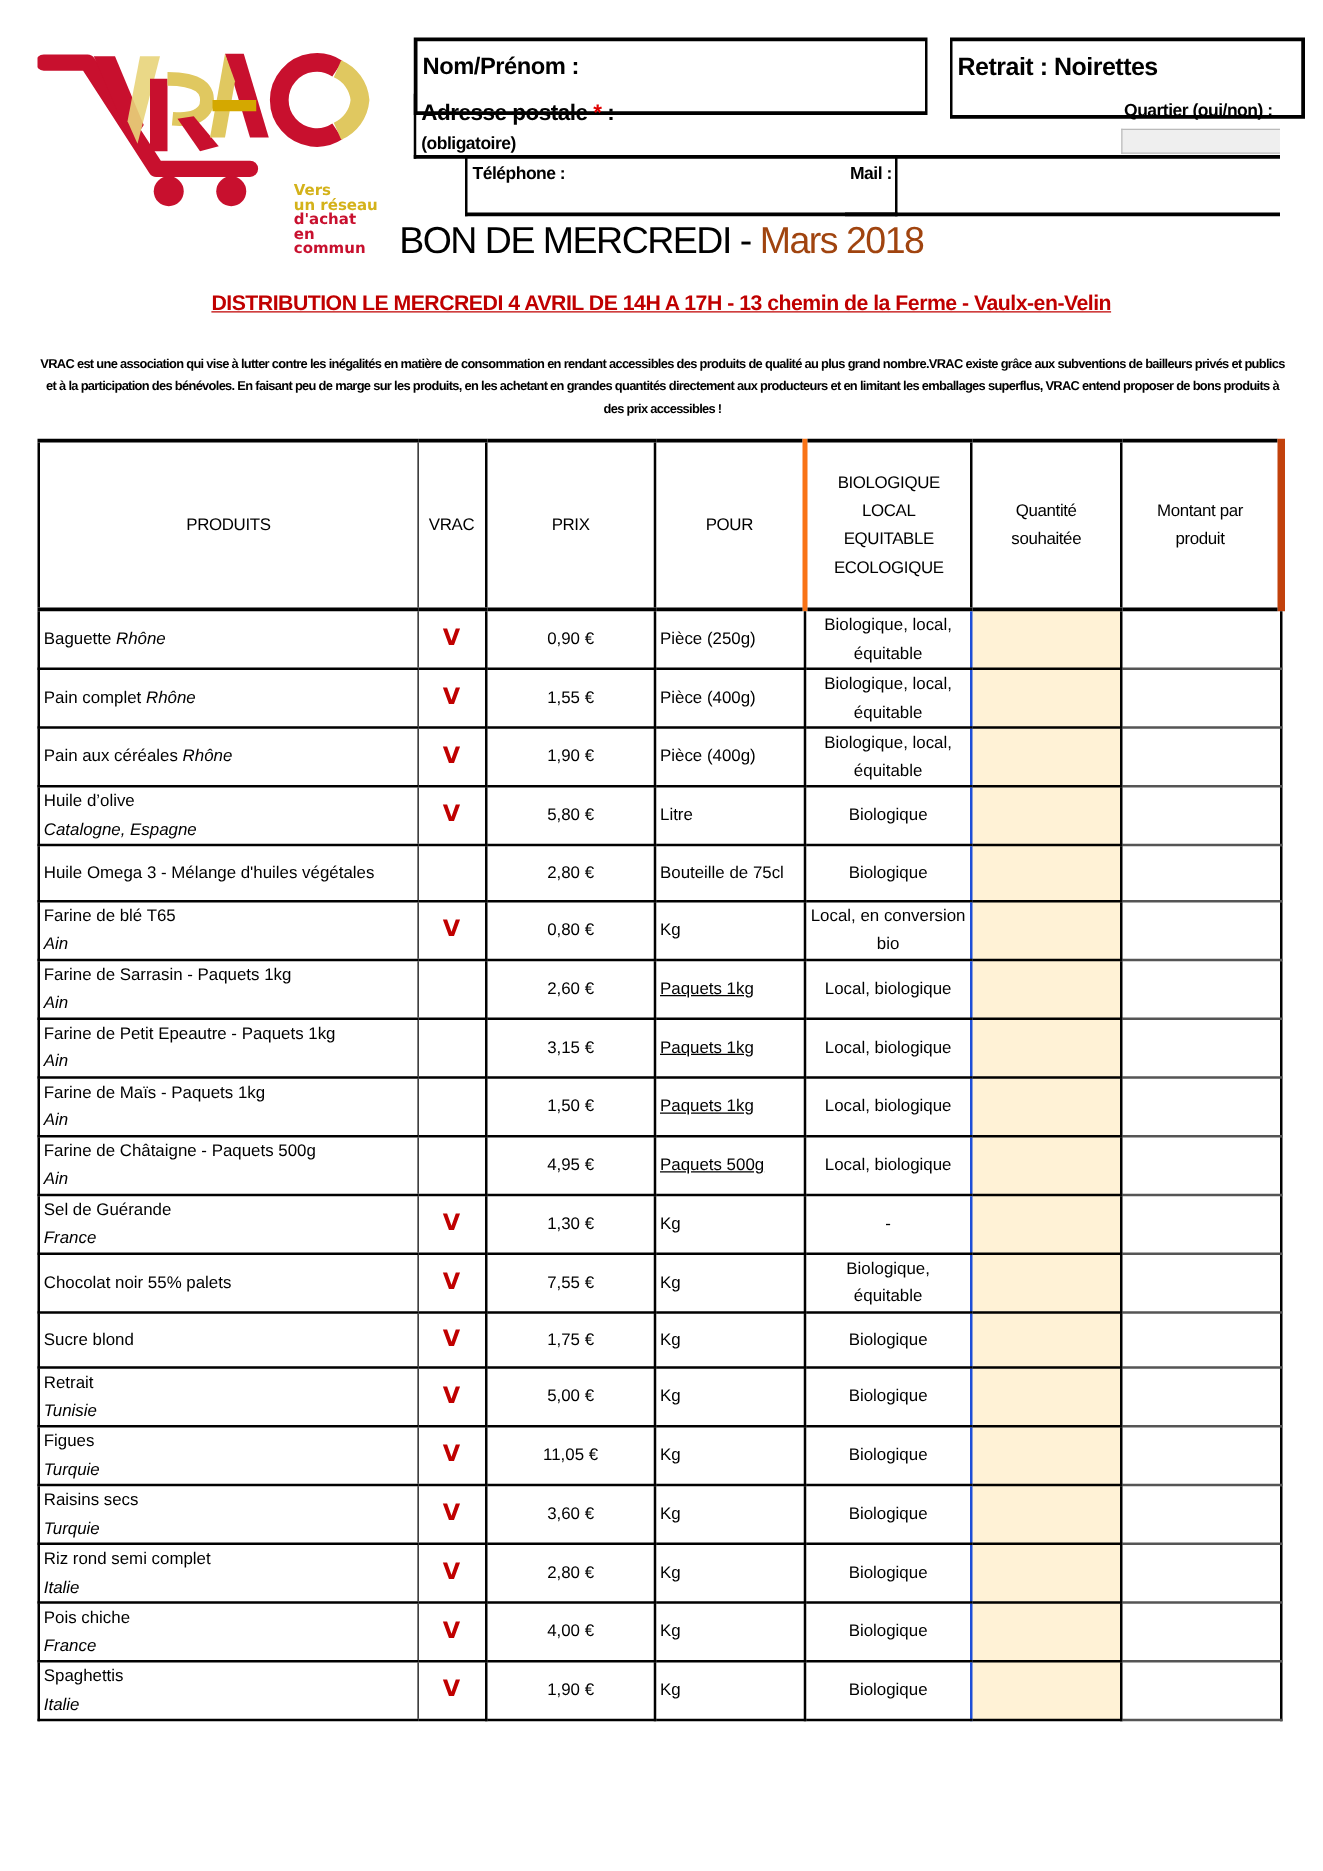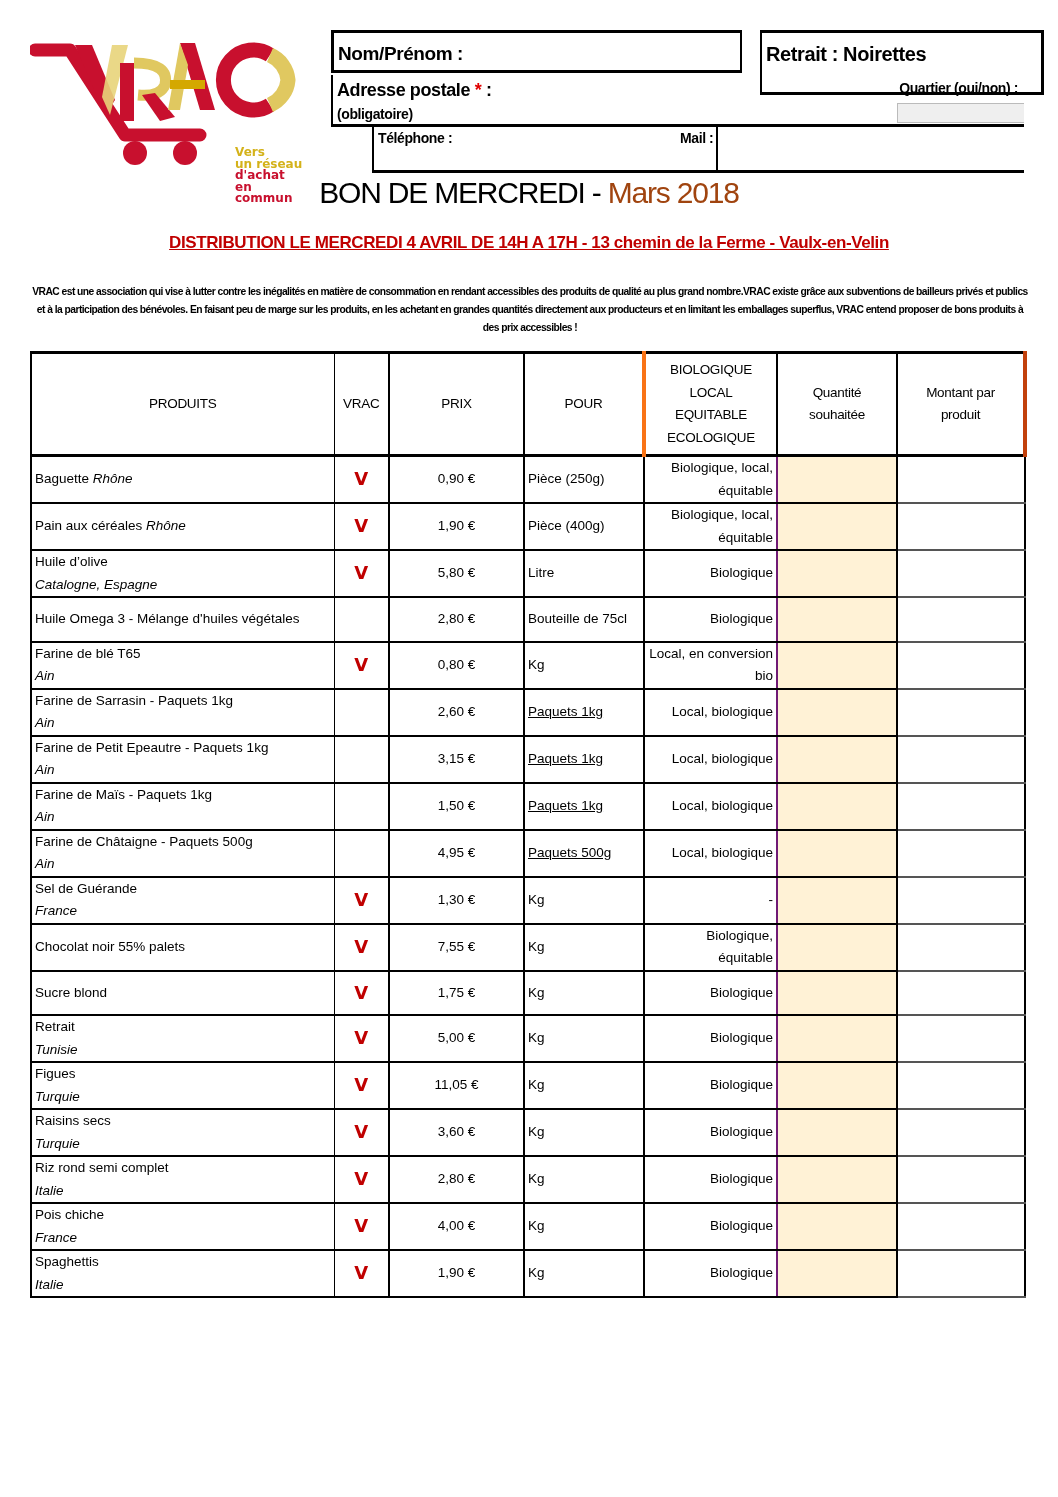--- a/index.html
+++ b/index.html
@@ -30,21 +30,21 @@
   table.order thead tr th:first-child { border-left: 2px solid #000; }
   table.order thead tr th { border-top: 3px solid #000; }
   table.order th.bold { font-weight: normal; }
   table.order td { height: 42.5px; border-bottom: 2px solid #000; }
   table.order td.prod { text-align: left; border-left: 2px solid #000; }
   table.order td.vrac { text-align: center; color: #c00000; font-weight: bold; font-size: 18px; font-family: "DejaVu Sans", sans-serif; border-left-color: #999; border-right: 2px solid #000; }
   table.order th.vrac-h { border-right: 2px solid #000; }
   table.order td.prix { text-align: center; border-right: 2px solid #000; }
   table.order td.pour { text-align: left; border-right: 2px solid #000; }
   table.order td.pour.u span { text-decoration: underline; }
-  table.order td.label { text-align: right; border-right: 2px solid #701a75; }
+  table.order td.label { text-align: center; border-right: 2px solid #1d4ed8; }
   table.order td.qty { background: #fff2d6; border-right: 2px solid #000; }
   table.order td.amt { border-right: 2px solid #000; border-bottom-color: #555; }
   .origin { font-style: italic; }
 </style>
 </head>
 <body>
 
 <div class="logo">
   <svg width="275" height="135" viewBox="0 0 275 135">
 
@@ -69,21 +69,21 @@
   <div class="logo-tag">
     <div class="y">Vers</div>
     <div class="y">un réseau</div>
     <div class="r">d'achat</div>
     <div class="r">en commun</div>
   </div>
 </div>
 
 <div class="info">
 
-  <div class="b" style="left:0;top:0;width:411px;height:43px;border:3px solid #000;border-right:2px solid #000;">
+  <div class="b" style="left:0;top:0;width:411px;height:62px;border:3px solid #000;border-right:2px solid #000;">
     <span class="lbl" style="left:4px;top:10px;font-size:19px;">Nom/Prénom :</span>
   </div>
   <div class="b" style="left:429px;top:0;width:284px;height:65px;border:3px solid #000;border-left:2px solid #000;">
     <span class="lbl" style="left:4px;top:10px;font-size:20px;">Retrait : Noirettes</span>
   </div>
 
   <div class="b" style="left:0;top:45px;width:693px;height:52px;border-left:2px solid #000;border-bottom:3px solid #000;">
     <span class="lbl" style="left:4px;top:5px;font-size:18px;"><span>Adresse postale</span> <span class="req">*</span><span> :</span></span>
     <span class="lbl" style="left:4px;top:31px;font-size:14px;">(obligatoire)</span>
     <span class="lbl" style="right:6px;top:5px;font-size:14px;">Quartier (oui/non) :</span>
@@ -122,34 +122,43 @@
       <th class="vrac-h">VRAC</th>
       <th style="border-right:2px solid #000">PRIX</th>
       <th style="border-right:4px solid #f97316">POUR</th>
       <th style="border-right:2px solid #000;line-height:22.5px">
         <div>BIOLOGIQUE</div>
         <div>LOCAL</div>
         <div>EQUITABLE</div>
         <div>ECOLOGIQUE</div>
       </th>
       <th class="bold" style="border-right:2px solid #000;padding:0 14px">Quantité souhaitée</th>
-      <th class="bold" style="border-right:4px solid #c2410c;padding:0 14px">Montant par produit</th>
+      <th class="bold" style="border-right:6px solid #c2410c;padding:16px 14px">Montant par produit</th>
     </tr>
   </thead>
   <tbody id="rows">
       <tr>
     <td class="prod"><span class="pname">Baguette </span><span class="origin">Rhône</span></td>
     <td class="vrac">V</td>
     <td class="prix">0,90 €</td>
     <td class="pour"><span>Pièce (250g)</span></td>
     <td class="label">Biologique, local, équitable</td>
     <td class="qty"></td>
     <td class="amt"></td>
   </tr>
       <tr>
+    <td class="prod"><span class="pname">Pain complet </span><span class="origin">Rhône</span></td>
+    <td class="vrac">V</td>
+    <td class="prix">1,55 €</td>
+    <td class="pour"><span>Pièce (400g)</span></td>
+    <td class="label">Biologique, local, équitable</td>
+    <td class="qty"></td>
+    <td class="amt"></td>
+  </tr>
+      <tr>
     <td class="prod"><span class="pname">Pain aux céréales </span><span class="origin">Rhône</span></td>
     <td class="vrac">V</td>
     <td class="prix">1,90 €</td>
     <td class="pour"><span>Pièce (400g)</span></td>
     <td class="label">Biologique, local, équitable</td>
     <td class="qty"></td>
     <td class="amt"></td>
   </tr>
       <tr>
     <td class="prod"><span class="pname">Huile d’olive</span><span class="origin" style="display: block;">Catalogne, Espagne</span></td>

